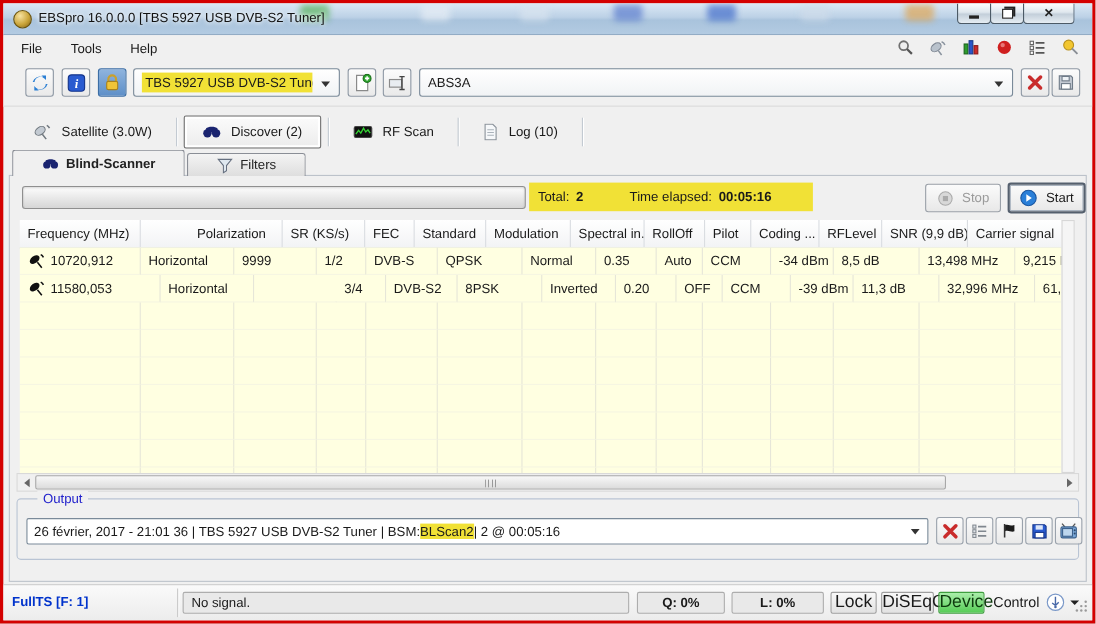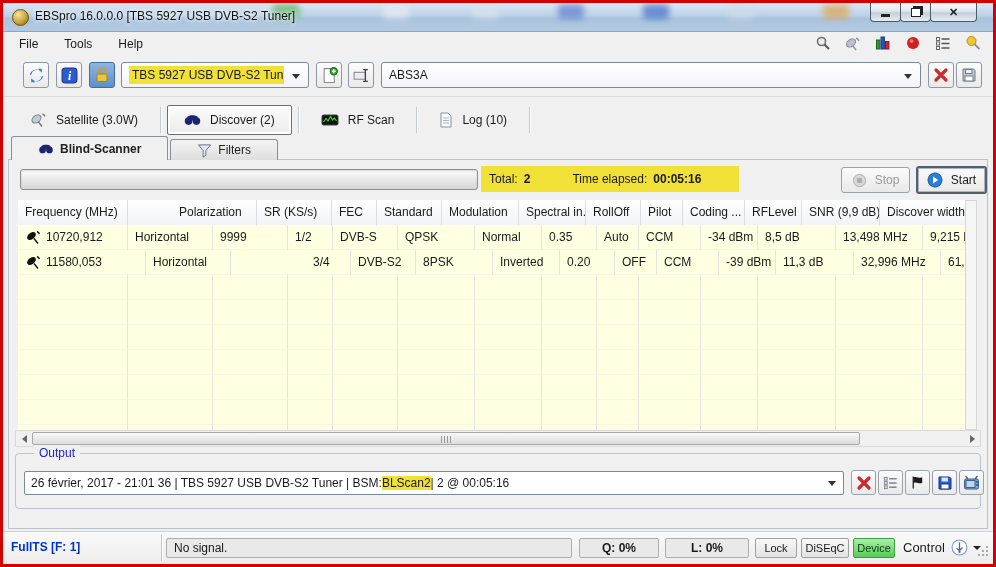--- a/index.html
+++ b/index.html
@@ -88,21 +88,21 @@
   .obtn{position:absolute;top:16px;width:25px;height:25px;box-sizing:border-box;border:1px solid #9aa2ac;border-radius:3px;
     background:linear-gradient(#fbfbfb,#e9e9e9);display:flex;align-items:center;justify-content:center;}
   
   .statusbar{position:absolute;left:0;right:0;bottom:0;height:32px;background:linear-gradient(#fafafa,#ececec);
     border-top:1px solid #cfcfcf;}
   .link{position:absolute;left:8px;top:8px;color:#0033cc;font-weight:bold;}
   .sdiv{position:absolute;left:158px;top:3px;width:1px;height:26px;background:#c7c7c7;box-shadow:1px 0 0 #fff;}
   .sunken{position:absolute;top:6px;height:20px;box-sizing:border-box;border:1px solid #adadad;border-radius:2px;
     background:#e9e9e9;line-height:18px;padding:0 7px;}
   .sbtn{position:absolute;top:6px;height:20px;box-sizing:border-box;border:1px solid #9f9f9f;border-radius:2px;
-    background:linear-gradient(#f8f8f8,#e2e2e2);font-size:11px;line-height:18px;text-align:center;}
+    background:linear-gradient(#f8f8f8,#e2e2e2);font-size:16px;line-height:18px;text-align:center;}
   .sbtn.green{background:linear-gradient(#aaeeaa,#55cc55);border-color:#3f9f3f;color:#0d3a0d;}
   .caret-s{position:absolute;width:0;height:0;border-left:4px solid transparent;border-right:4px solid transparent;
     border-top:4px solid #222;}
 </style>
 </head>
 <body>
 
 <div class="screen">
 
   <div class="titlebar">
@@ -315,21 +315,21 @@
       <div class="th" style="width: 75px;">SR (KS/s)</div>
       <div class="th" style="width: 45px;">FEC</div>
       <div class="th" style="width: 65px;">Standard</div>
       <div class="th" style="width: 77px;">Modulation</div>
       <div class="th" style="width: 67px;">Spectral in...</div>
       <div class="th" style="width: 55px;">RollOff</div>
       <div class="th" style="width: 42px;">Pilot</div>
       <div class="th" style="width: 62px;">Coding ...</div>
       <div class="th" style="width: 57px;">RFLevel</div>
       <div class="th" style="width: 78px;">SNR (9,9 dB)</div>
-      <div class="th" style="width: 87px;">Discover width</div>
+      <div class="th" style="width: 87px;">Carrier signal</div>
       <div class="th" style="width: 80px;">Bit Rate</div>
     </div>
   <div class="tblbody">
       <div class="trow">
         <div class="td" style="width: 110px;">
           <svg width="16" height="15" viewBox="0 0 16 15" style="flex:0 0 auto;">
             <ellipse cx="6.5" cy="6" rx="5" ry="3.2" transform="rotate(-38 6.5 6)" fill="#111"></ellipse>
             <path d="M9 8.5l4 5M12 1.5a5 5 0 0 1 2.5 2.5" stroke="#111" stroke-width="1.4" fill="none"></path>
           </svg>
           <span>10720,912</span>

